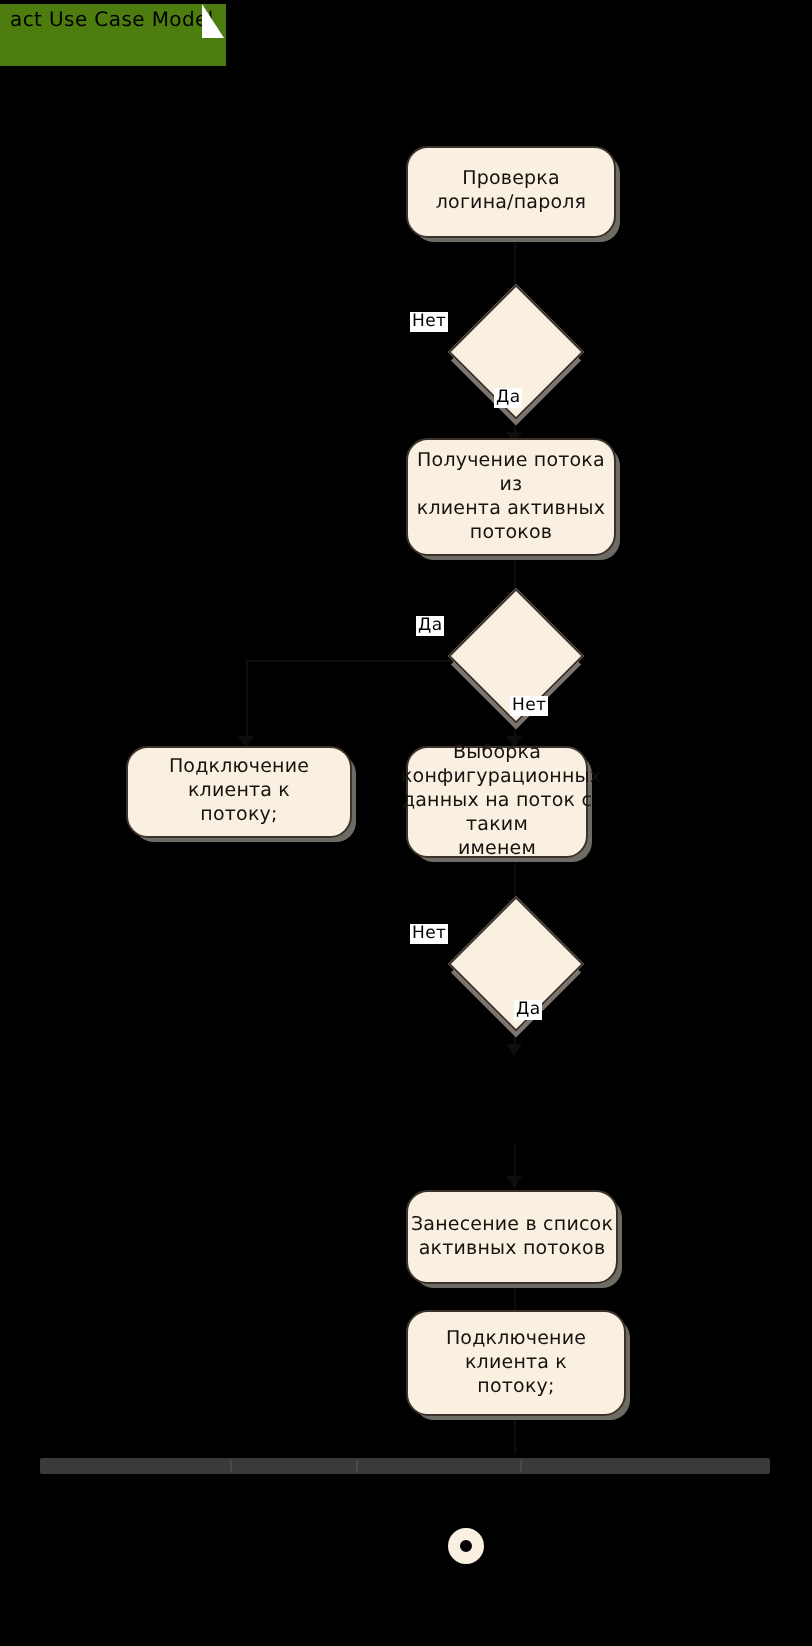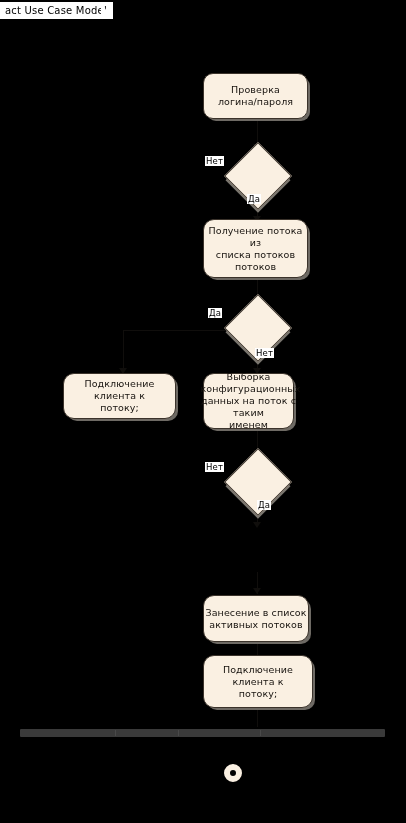--- a/index.html
+++ b/index.html
@@ -22,25 +22,25 @@
     position: absolute;
     left: 0; top: 0;
     width: 406px; height: 823px;
     background: #000000;
   }
   #frame-tab {
     position: absolute;
     left: 0px;
     top: 2px;
     height: 17px;
-    background: #ffffff;
+    background: #4d7c0f;
     color: #000000;
     font-size: 10px;
     line-height: 17px;
-    padding: 0 6px 0 5px;
+    padding: 0 6px 14px 5px;
     white-space: nowrap;
     letter-spacing: 0.2px;
   }
   #frame-tab-corner {
     position: absolute;
     top: 2px;
     height: 0;
     width: 0;
     border-style: solid;
     border-width: 17px 0 0 11px;
@@ -181,34 +181,34 @@
   <div class="arrow-down" style="left:253px; top:522px;"></div>
 
   <div class="conn-v" style="left:257px; top:572px; height:22px;"></div>
   <div class="arrow-down" style="left:253px; top:588px;"></div>
 
   <div class="conn-v" style="left:257px; top:642px; height:22px;"></div>
   <div class="arrow-down" style="left:253px; top:658px;"></div>
 
   <div class="conn-v" style="left:257px; top:708px; height:22px;"></div>
 
-  <div class="node" style="left:203px; top:73px; width:105px; height:46px;border-radius:10px;">
+  <div class="node" style="left:203px; top:73px; width:105px; height:46px;">
     <span class="node-label">Проверка
 логина/пароля</span>
   </div>
 
   <div class="decision-wrap" style="left:224px; top:146px;">
     <div class="decision" style="left:10px; top:6px;"></div>
   </div>
   <div class="guard" style="left:205px; top:156px;">Нет</div>
   <div class="guard" style="left:247px; top:194px;">Да</div>
 
   <div class="node" style="left:203px; top:219px; width:105px; height:59px;">
     <span class="node-label">Получение потока из
-списка потоков
+клиента активных
 потоков</span>
   </div>
 
   <div class="decision-wrap" style="left:224px; top:298px;">
     <div class="decision" style="left:10px; top:6px;"></div>
   </div>
   <div class="guard" style="left:208px; top:308px;">Да</div>
   <div class="guard" style="left:255px; top:348px;">Нет</div>
 
   <div class="node" style="left:63px; top:373px; width:113px; height:46px;">

